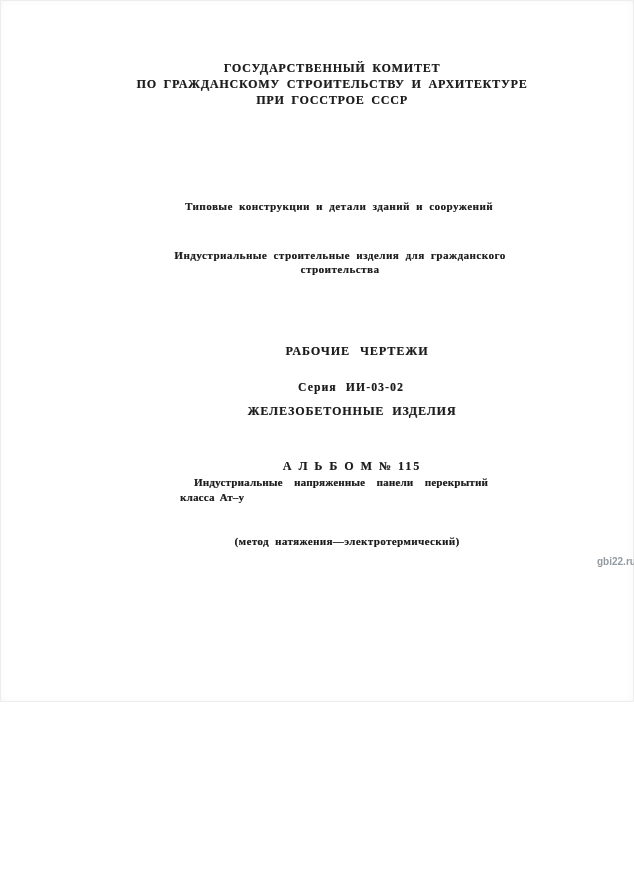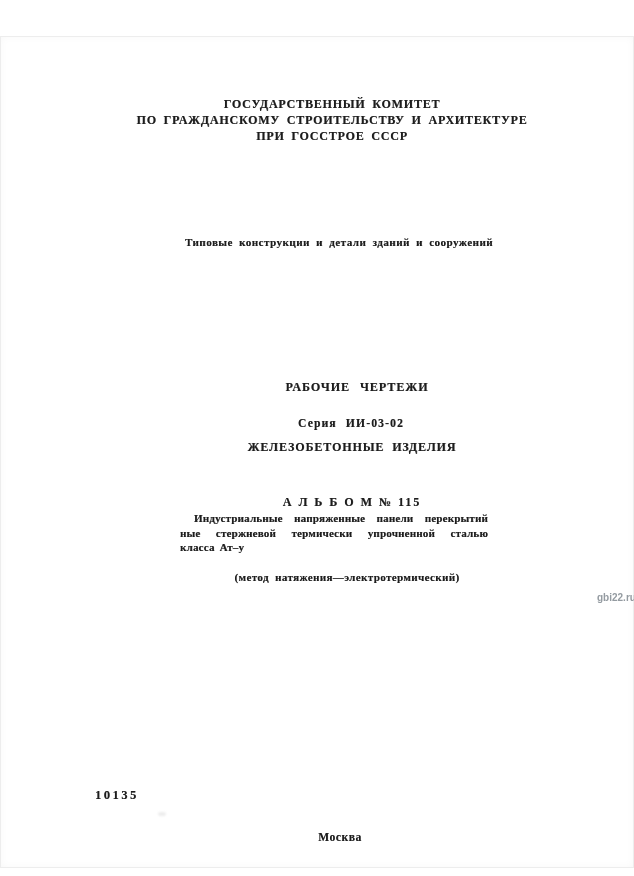--- a/index.html
+++ b/index.html
@@ -1,24 +1,23 @@
 <!DOCTYPE html>
 <html><head>
 <meta charset="utf-8">
 <style>
   html, body { margin: 0; padding: 0; background: #ffffff; }
   .page {
     position: relative;
     width: 634px;
-    height: 832px;
+    height: 702px;
     background: #ffffff;
     overflow: hidden;
     font-family: "Liberation Serif", "DejaVu Serif", serif;
     box-shadow: inset 0 0 0 1px #ededed, inset 0 0 10px rgba(0,0,0,0.035);
-    margin-top: 36px;
   }
   .t {
     position: absolute;
     white-space: nowrap;
     font-weight: 700;
     color: #1d1d1d;
     text-shadow: 0.35px 0.25px 0 rgba(20,20,20,0.55);
   }
   .c { transform: translateX(-50%); }
   .ctr { text-align: center; }
@@ -102,32 +101,35 @@
 <div class="page">
 
   <div class="t c ctr hdr">
     <div>ГОСУДАРСТВЕННЫЙ КОМИТЕТ</div>
     <div>ПО ГРАЖДАНСКОМУ СТРОИТЕЛЬСТВУ И АРХИТЕКТУРЕ</div>
     <div>ПРИ ГОССТРОЕ СССР</div>
   </div>
 
   <div class="t c typical">Типовые конструкции и детали зданий и сооружений</div>
 
+  <div class="t c ctr industrial">
+    <div>Индустриальные строительные изделия для гражданского</div>
+    <div>строительства</div>
+  </div>
 
   <div class="t c workdraw">РАБОЧИЕ ЧЕРТЕЖИ</div>
 
   <div class="t c series">Серия ИИ-03-02</div>
 
   <div class="t c concrete">ЖЕЛЕЗОБЕТОННЫЕ ИЗДЕЛИЯ</div>
 
   <div class="t c album-head">А Л Ь Б О М № 115</div>
 
   <div class="para">
     <div class="jl first">Индустриальные напряженные панели перекрытий</div>
-    <div class="jl">ные стержневой термически упрочненной сталью</div>
     <div>класса Ат–у</div>
   </div>
 
   <div class="t c method">(метод натяжения—электротермический)</div>
 
   <div class="watermark">gbi22.ru</div>
 
   <div class="t code">10135</div>
 
 

